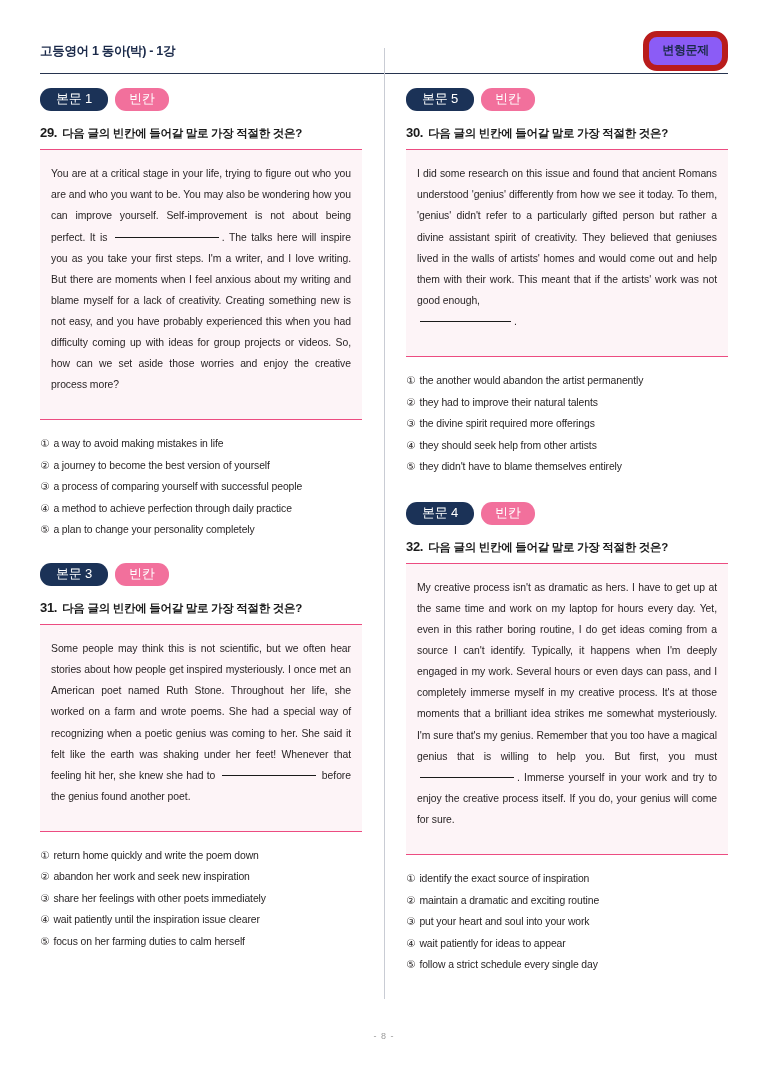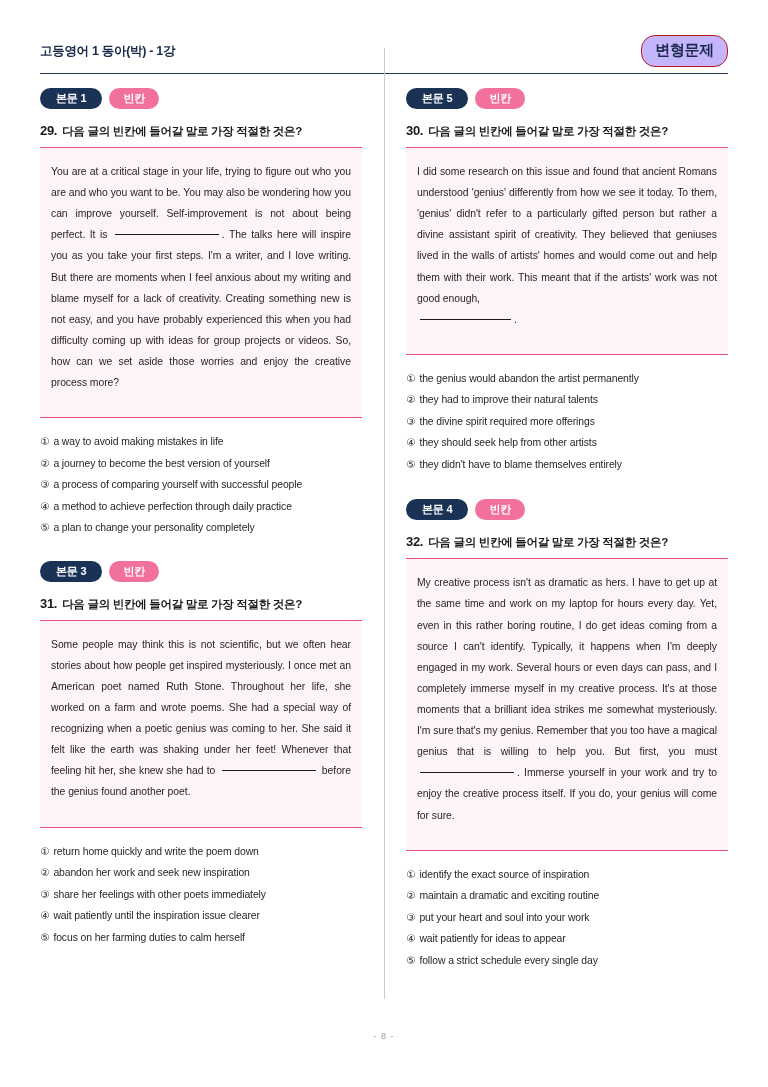--- a/index.html
+++ b/index.html
@@ -31,27 +31,27 @@
     height: 34px;
   }
   .book-title {
     font-size: 12.5px;
     font-weight: bold;
     color: #1b2a4a;
     letter-spacing: -0.3px;
     white-space: nowrap;
   }
   .variant-chip {
-    border: 1px solid #b91c1c;
+    border: 6px solid #b91c1c;
     border-radius: 14px;
     padding: 5px 13px 6px;
-    font-size: 15px;
+    font-size: 12px;
     font-weight: bold;
     color: #1b2a4a;
-    background: #c4b5fd;
+    background: #8b5cf6;
     letter-spacing: -0.3px;
   }
   .header-rule {
     border-top: 1.6px solid #27344f;
     margin-top: 5px;
   }
   
   .columns {
     display: flex;
     margin-top: 14px;
@@ -74,22 +74,22 @@
   
   .tag-row {
     display: flex;
     align-items: center;
     gap: 7px;
     margin-bottom: 14px;
   }
   .tag {
     display: inline-block;
     border-radius: 11px;
-    font-size: 11px;
-    font-weight: bold;
+    font-size: 13px;
+    font-weight: normal;
     color: #ffffff;
     padding: 4px 16px 5px;
     letter-spacing: -0.2px;
     line-height: 1.1;
   }
   .tag-navy { background: #1b3257; }
   .tag-pink { background: #f2709c; padding-left: 14px; padding-right: 14px; }
   
   .q-head {
     font-size: 11.5px;
@@ -259,21 +259,21 @@
           </div>
           <div class="q-head">
             <span class="q-num">30.</span><span>다음 글의 빈칸에 들어갈 말로 가장 적절한 것은?</span>
           </div>
           <div class="passage">
             <p><span>I did some research on this issue and found that ancient Romans understood 'genius' differently from how we see it today. To them, 'genius' didn't refer to a particularly gifted person but rather a divine assistant spirit of creativity. They believed that geniuses lived in the walls of artists' homes and would come out and help them with their work. This meant that if the artists' work was not good enough,</span><br><span class="blank-line blank-sm"></span><span>.</span></p>
           </div>
           <div class="choices">
             <div class="choice">
               <span class="choice-mark">①</span>
-              <span>the genius would abandon the artist permanently</span>
+              <span>the another would abandon the artist permanently</span>
             </div>
             <div class="choice">
               <span class="choice-mark">②</span>
               <span>they had to improve their natural talents</span>
             </div>
             <div class="choice">
               <span class="choice-mark">③</span>
               <span>the divine spirit required more offerings</span>
             </div>
             <div class="choice">

